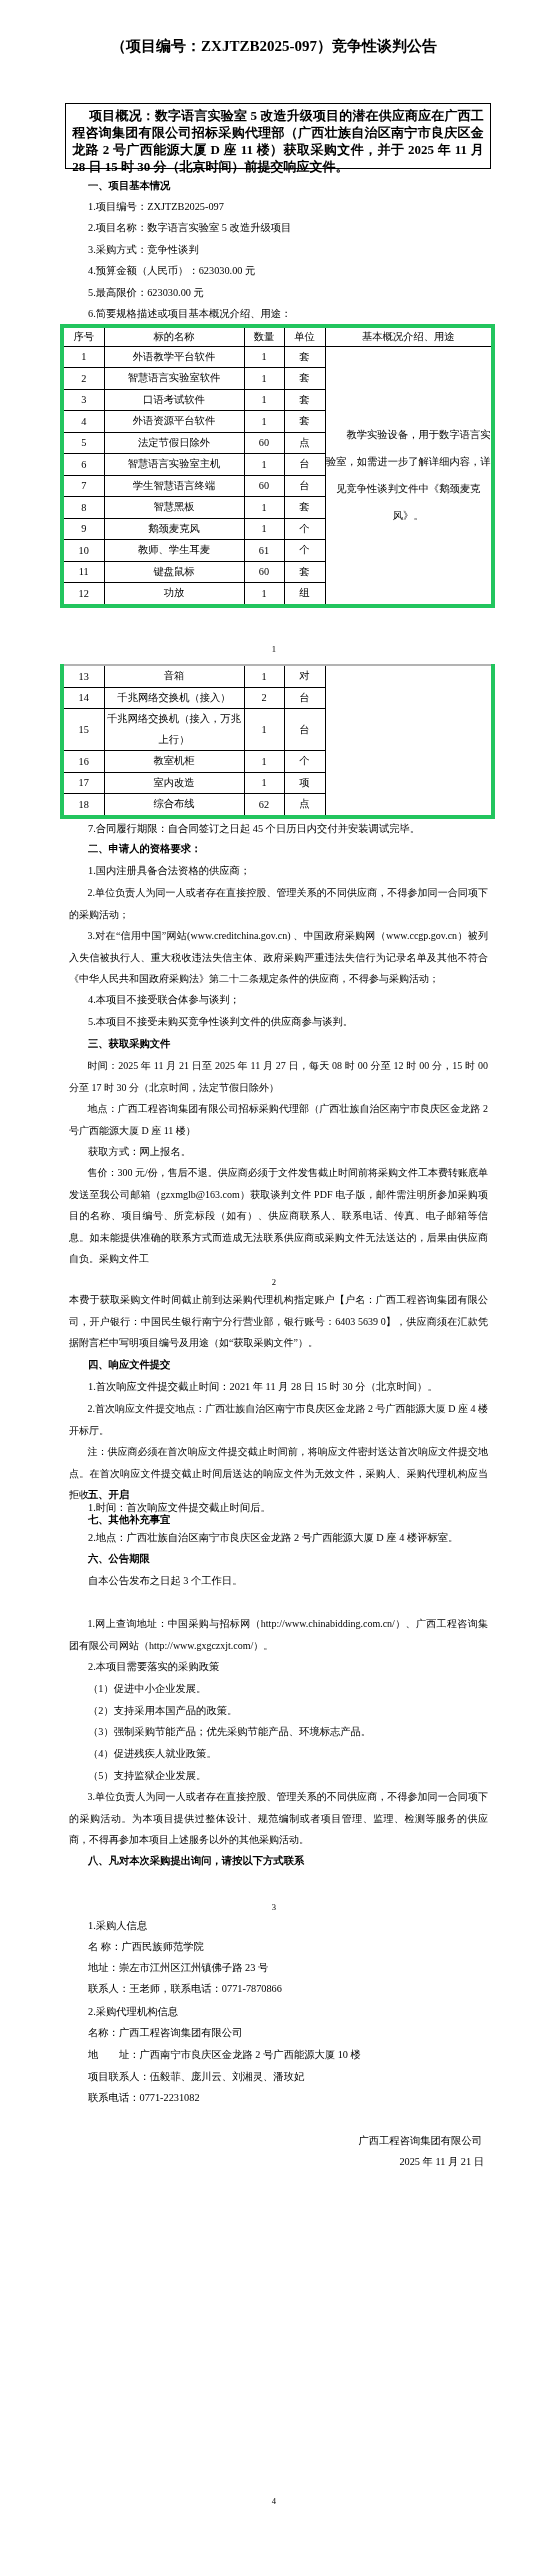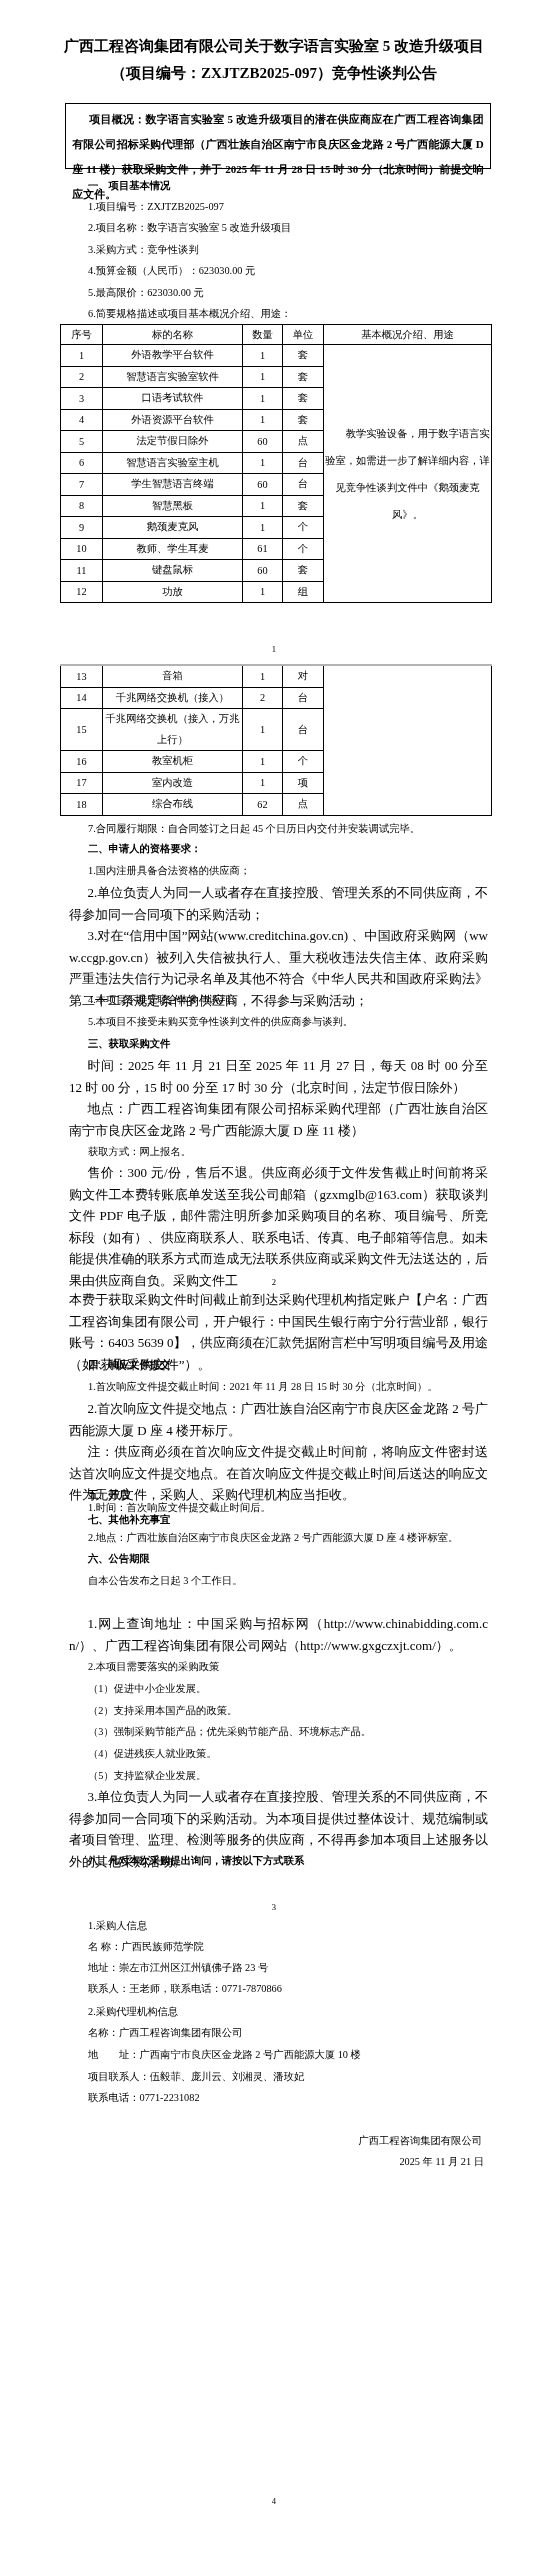--- a/index.html
+++ b/index.html
@@ -9,63 +9,62 @@
     font-family:"Liberation Serif","DejaVu Serif",serif;
     overflow:hidden;
   }
   .title {
     position:absolute; left:0; top:33px; width:548px;
     text-align:center; font-weight:bold; font-size:15px; line-height:27px;
   }
   .overview-box {
     position:absolute; left:65px; top:103px; width:426px; height:66px;
     border:1.4px solid #000; box-sizing:border-box;
-    font-size:11px; font-weight:bold; line-height:25px;
+    font-size:13px; font-weight:bold; line-height:17px;
     padding:3.4px 6.2px 0 6.2px; text-align:justify; text-indent:17px;
   }
   .line {
     position:absolute; left:88px; font-size:10.3px; line-height:21px;
     white-space:nowrap;
   }
   .p {
     position:absolute; left:69px; width:419px;
-    font-size:13px; line-height:21.5px; text-align:justify; text-indent:18.5px;
+    font-size:10px; line-height:21.5px; text-align:justify; text-indent:18.5px;
   }
   .p.noind { text-indent:0; }
   .brk { word-break:break-all; }
   .bold { font-weight:bold; }
   .right-line {
     position:absolute; font-size:10.3px; line-height:21px; white-space:nowrap;
   }
   .pagenum {
     position:absolute; left:0; width:548px; text-align:center;
     font-size:8.6px; line-height:11px;
   }
   table.goods {
     position:absolute; left:60px; width:431px;
     border-collapse:collapse; table-layout:fixed;
     font-size:10.3px;
   }
   table.goods td {
     border:0.7px solid #000; text-align:center; vertical-align:middle;
     padding:0; overflow:hidden;
   }
-  table.goods { border:1px solid #22c55e; }
+  table.goods { border:4px solid #22c55e; }
   td.c-name { line-height:20.5px; }
   td.note-cell {
     text-align:justify; line-height:27px; padding:0 6.8px; text-indent:20.5px;
     font-size:10.3px;
   }
   table.split-top { border-top:2.1px solid #b3b3b3; }
 </style>
 </head>
 <body>
 
 <div class="title">
-  <div>广西工程咨询集团有限公司关于数字语言实验室 5 改造升级项目</div>
   <div>（项目编号：ZXJTZB2025-097）竞争性谈判公告</div>
 </div>
 
 <div class="overview-box">
   <span>项目概况：数字语言实验室 5 改造升级项目的潜在供应商应在广西工程咨询集团有限公司招标采购代理部（广西壮族自治区南宁市良庆区金龙路 2 号广西能源大厦 D 座 11 楼）获取采购文件，并于 2025 年 11 月 28 日 15 时 30 分（北京时间）前提交响应文件。</span>
 </div>
 
 <div class="line bold" style="top:175px">一、项目基本情况</div>
 <div class="line" style="top:196px">1.项目编号：ZXJTZB2025-097</div>
 <div class="line" style="top:217px">2.项目名称：数字语言实验室 5 改造升级项目</div>

